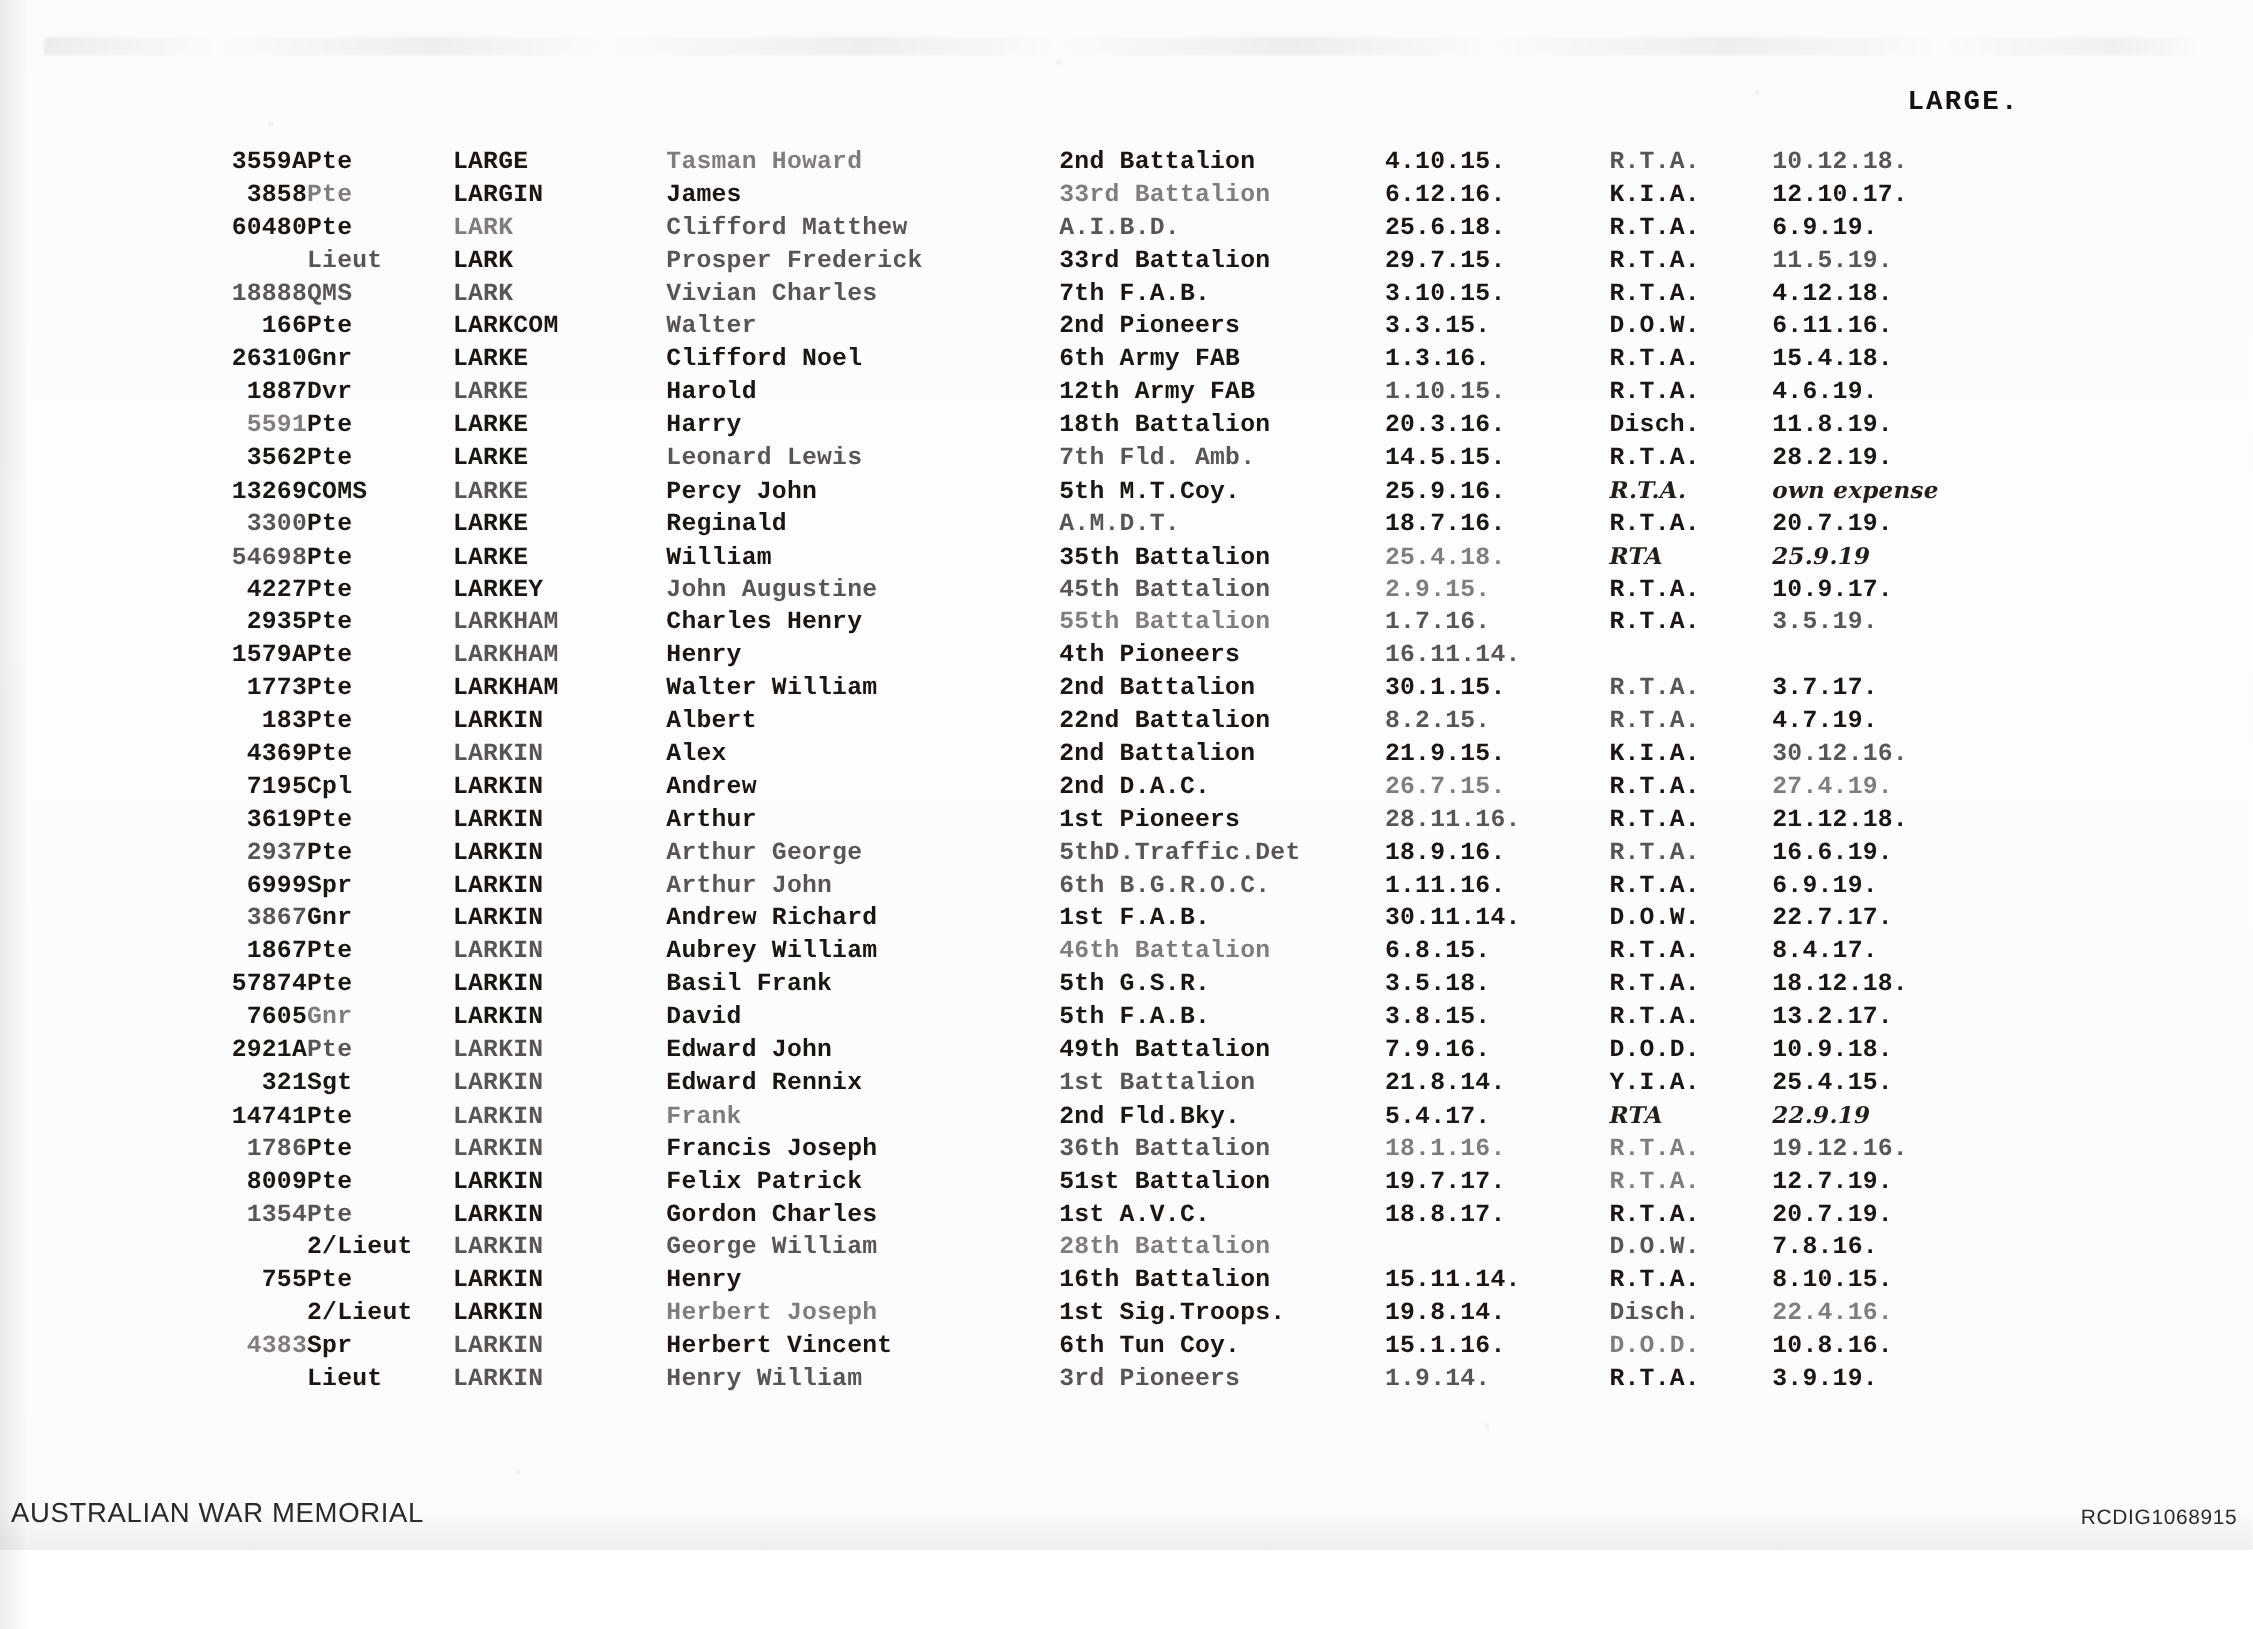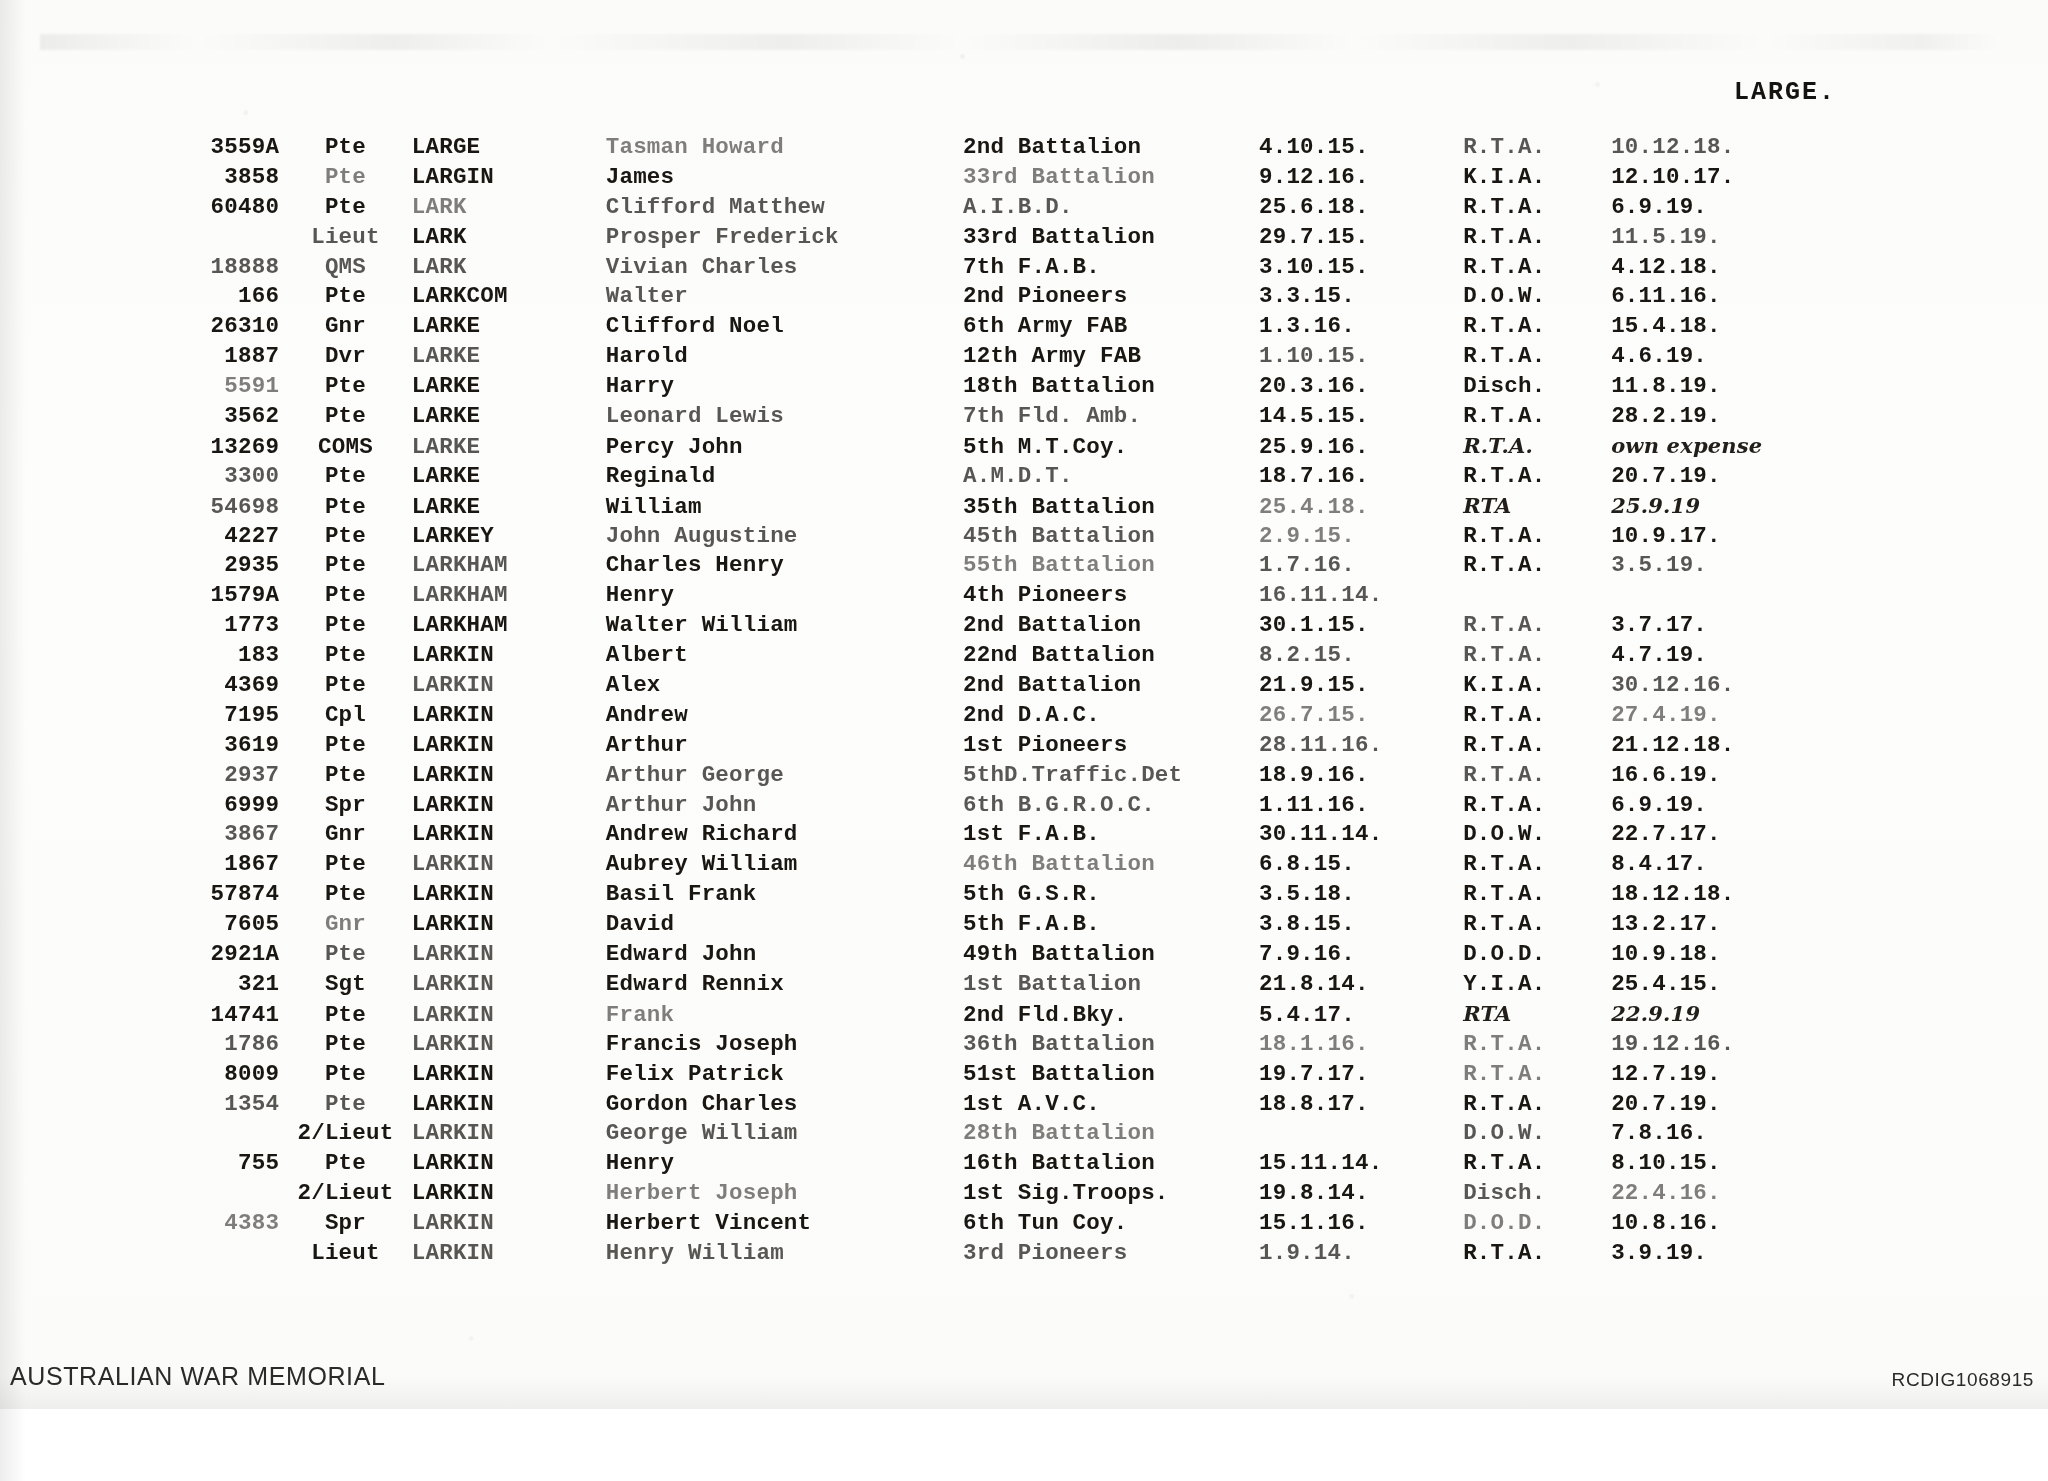--- a/index.html
+++ b/index.html
@@ -72,21 +72,21 @@
   #ledger td {
     padding: 0;
     vertical-align: baseline;
     white-space: nowrap;
     font-weight: 700;
     letter-spacing: 0.2px;
   }
 
   
   .c-num   { width: 150px; text-align: right; padding-right: 14px; }
-  .c-rank  { width: 130px; text-align: center;  padding-left: 16px; }
+  .c-rank  { width: 130px; text-align: left;  padding-left: 16px; }
   .c-sur   { width: 190px; text-align: left;  padding-left: 8px; }
   .c-given { width: 350px; text-align: left;  padding-left: 10px; }
   .c-unit  { width: 290px; text-align: left;  padding-left: 8px; }
   .c-date  { width: 200px; text-align: left;  padding-left: 8px; }
   .c-fate  { width: 145px; text-align: left;  padding-left: 6px; }
   .c-fdate { width: 230px; text-align: left;  padding-left: 8px; }
 
   
   .hand {
     font-family: "DejaVu Serif", serif;
@@ -157,21 +157,21 @@
           <td class="c-date">4.10.15.</td>
           <td class="c-fate light">R.T.A.</td>
           <td class="c-fdate light">10.12.18.</td>
         </tr>
         <tr>
           <td class="c-num">3858</td>
           <td class="c-rank faint">Pte</td>
           <td class="c-sur">LARGIN</td>
           <td class="c-given">James</td>
           <td class="c-unit faint">33rd Battalion</td>
-          <td class="c-date">9.12.16.</td>
+          <td class="c-date">6.12.16.</td>
           <td class="c-fate">K.I.A.</td>
           <td class="c-fdate">12.10.17.</td>
         </tr>
         <tr>
           <td class="c-num">60480</td>
           <td class="c-rank">Pte</td>
           <td class="c-sur faint">LARK</td>
           <td class="c-given light">Clifford Matthew</td>
           <td class="c-unit light">A.I.B.D.</td>
           <td class="c-date">25.6.18.</td>

